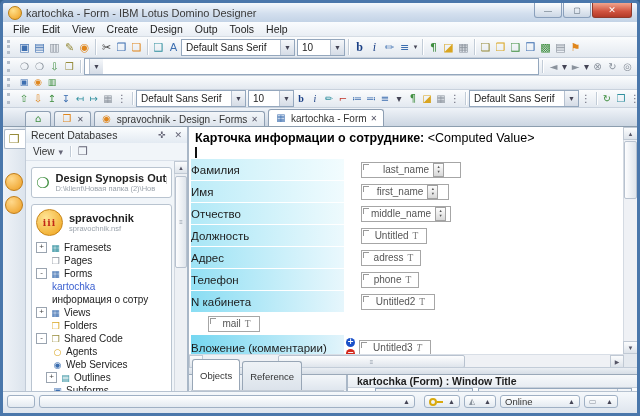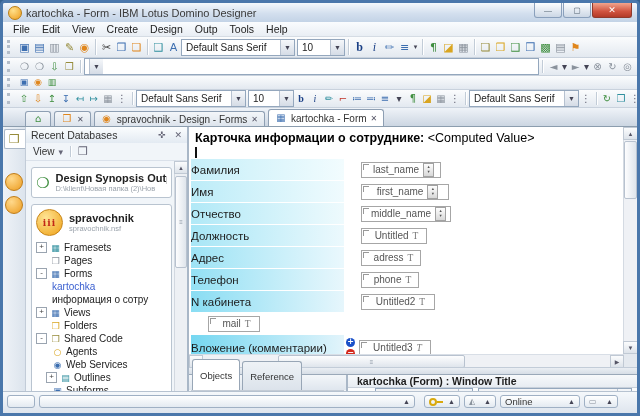--- a/index.html
+++ b/index.html
@@ -400,21 +400,21 @@
       <div class="canvas">
         <div class="ftitle">
           <span style="font-weight:bold">Карточка информации о сотруднике</span><span style="font-weight:bold">: </span><span>&lt;Computed Value&gt;</span>
         </div>
         <div class="caretline"></div>
         <div class="frows">
 
           <div class="frow">
             <div class="flabel" style="background:linear-gradient(90deg,#c6eff9,#f2fcfe)">Фамилия</div>
             <div class="ffield">
-              <div class="fbox" style="width:80px">
+              <div class="fbox" style="width:100px">
                 <span>last_name</span>
                 <span class="spinner">
                     <span>▴</span>
                     <span>▾</span>
                   </span>
               </div>
             </div>
           </div>
 
           <div class="frow">

